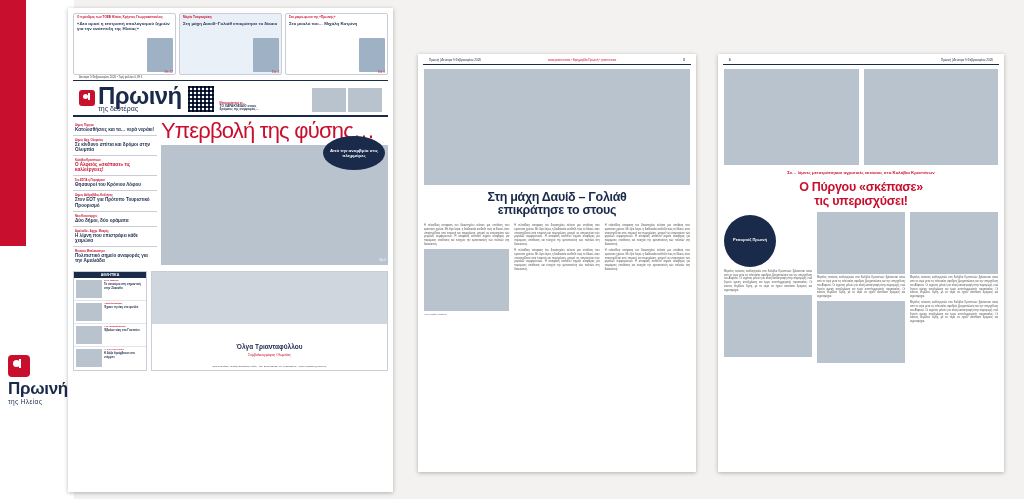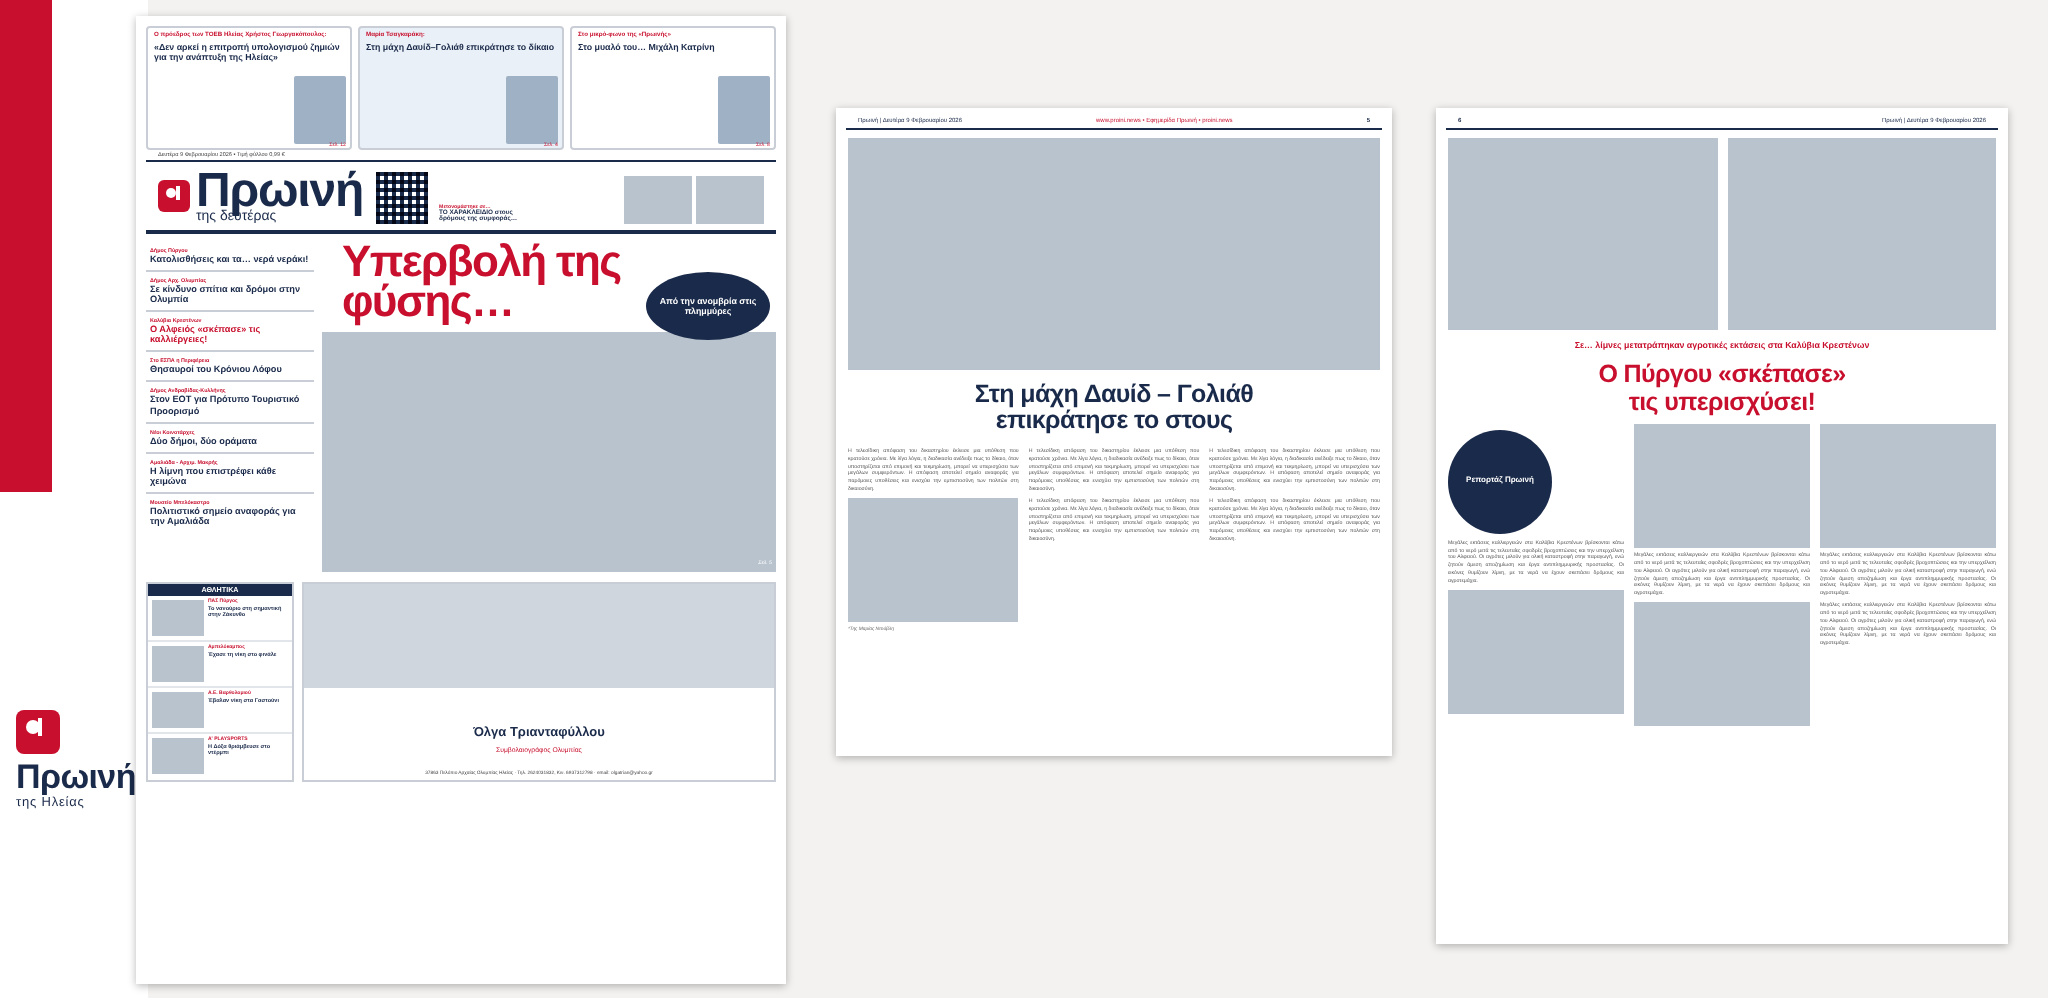--- a/index.html
+++ b/index.html
@@ -42,21 +42,21 @@
     font-size:6.5px; color:#1a2a4a; letter-spacing:0.4px; margin-top:1px;
   }
 
   
   .page {
     position:absolute; background:#fff;
     box-shadow:0 1px 4px rgba(0,0,0,0.28);
     overflow:hidden;
   }
   .page1 { left:68px;  top:8px;  width:325px; height:484px; }
-  .page2 { left:418px; top:54px; width:278px; height:324px; }
+  .page2 { left:418px; top:54px; width:278px; height:418px; }
   .page3 { left:718px; top:54px; width:286px; height:418px; }
   .tiny { font-size:2.6px; line-height:1.45; color:#555; text-align:justify; }
   .ph { background:#b9c3ce; }
 
   
   .p1-top { display:flex; gap:3px; padding:5px 5px 0 5px; }
   .promo {
     flex:1; border:0.6px solid #c9ced6; border-radius:2px; overflow:hidden;
     position:relative; height:62px; background:#fff;
   }
@@ -98,23 +98,22 @@
 
   .p1-body { display:flex; gap:4px; padding:4px 5px 5px; }
   .p1-col-left { width:84px; }
   .briefbox {
     border-bottom:0.6px solid #c9ced6; padding:3px 2px; 
   }
   .briefbox .tag { font-size:2.7px; color:#c8102e; font-weight:bold; }
   .briefbox .txt { font-size:4.6px; font-weight:bold; color:#1a2a4a; line-height:1.12; }
   .p1-col-main { flex:1; }
   .headline {
-    font-size:22px; font-weight:bold; color:#c8102e; line-height:0.95;
+    font-size:22px; font-weight:normal; color:#c8102e; line-height:0.95;
     letter-spacing:-0.8px;
-    margin-left:10px;
   }
   .headline .sub2 { display:block; font-size:13.5px; color:#1a2a4a; letter-spacing:-0.5px; line-height:1.02; margin-top:3px;}
   .bubble {
     position:absolute; right:8px; top:128px; width:62px; height:34px;
     background:#1a2a4a; color:#fff; border-radius:50%;
     font-size:4.4px; font-weight:bold; display:flex; align-items:center;
     justify-content:center; text-align:center; line-height:1.2; padding:3px;
   }
   .bigphoto { width:100%; height:120px; margin-top:4px; position:relative; }
   .bigphoto .cap { position:absolute; right:2px; bottom:1px; font-size:2.6px; color:#fff; }

